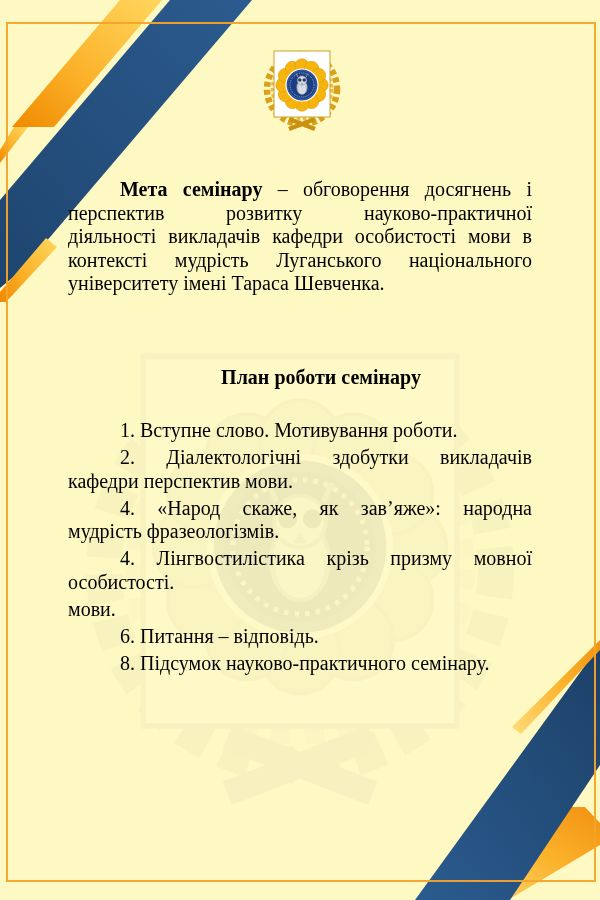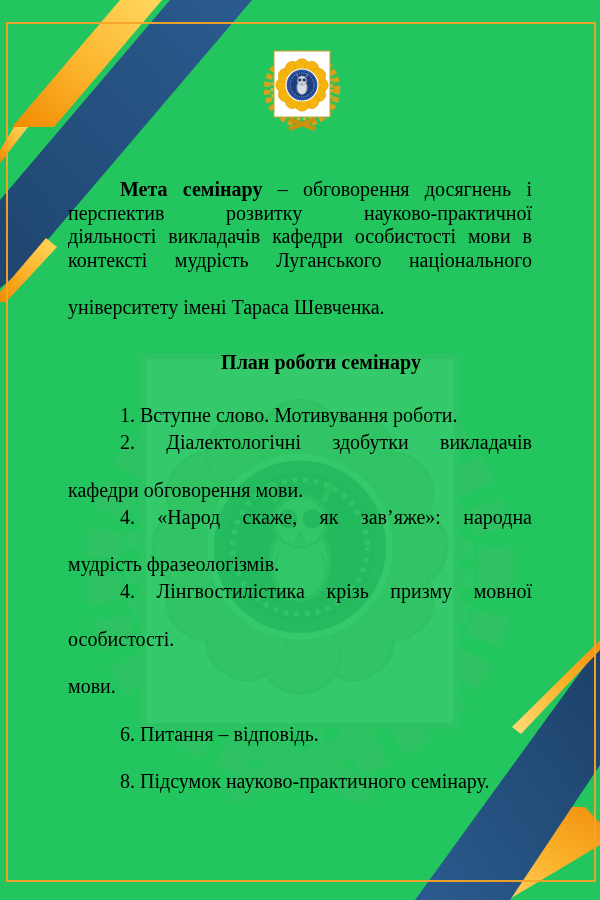--- a/index.html
+++ b/index.html
@@ -1,32 +1,32 @@
 <!DOCTYPE html>
 <html><head>
 <meta charset="utf-8">
 <style>
   html,body{margin:0;padding:0;background:#fff;}
   .page{
-    position:relative;width:600px;height:900px;overflow:hidden;background:#22c55e;
+    position:relative;width:600px;height:900px;overflow:hidden;background:#fef9c3;
     font-family:"Liberation Serif","DejaVu Serif",serif;color:#000;
   }
   .decor{position:absolute;left:0;top:0;width:600px;height:900px;z-index:0;}
   .content{
     position:absolute;left:68px;top:178px;width:464px;z-index:1;
     font-size:20px;line-height:23.5px;
   }
   .ln{text-align:justify;text-align-last:justify;}
-  .ln.end{text-align-last:left;margin-top:24px;}
+  .ln.end{text-align-last:left;}
   .ln.first{text-indent:52px;}
   .para{margin:0 0 3.5px 0;}
   .lead{font-weight:bold;}
   .plan-heading{
     font-weight:bold;text-align:center;text-indent:42px;
-    margin:31px 0 30px 0;line-height:23.5px;
+    margin:70px 0 30px 0;line-height:23.5px;
   }
 </style>
 </head>
 <body>
 
 <div class="page">
 
   <svg class="decor" viewBox="0 0 600 900" xmlns="http://www.w3.org/2000/svg">
     <defs>
       <linearGradient id="goldTL" x1="1" y1="0" x2="0" y2="1">
@@ -120,21 +120,21 @@
     </div>
 
     <div class="plan-heading">План роботи семінару</div>
 
     <div>
         <div class="para">
           <div class="ln first end">1. Вступне слово. Мотивування роботи.</div>
         </div>
         <div class="para">
           <div class="ln first">2. Діалектологічні здобутки викладачів</div>
-          <div class="ln end">кафедри обговорення мови.</div>
+          <div class="ln end">кафедри перспектив мови.</div>
         </div>
         <div class="para">
           <div class="ln first">4. «Народ скаже, як зав’яже»: народна</div>
           <div class="ln end">мудрість фразеологізмів.</div>
         </div>
         <div class="para">
           <div class="ln first">4. Лінгвостилістика крізь призму мовної</div>
           <div class="ln end">особистості.</div>
         </div>
         <div class="para">

